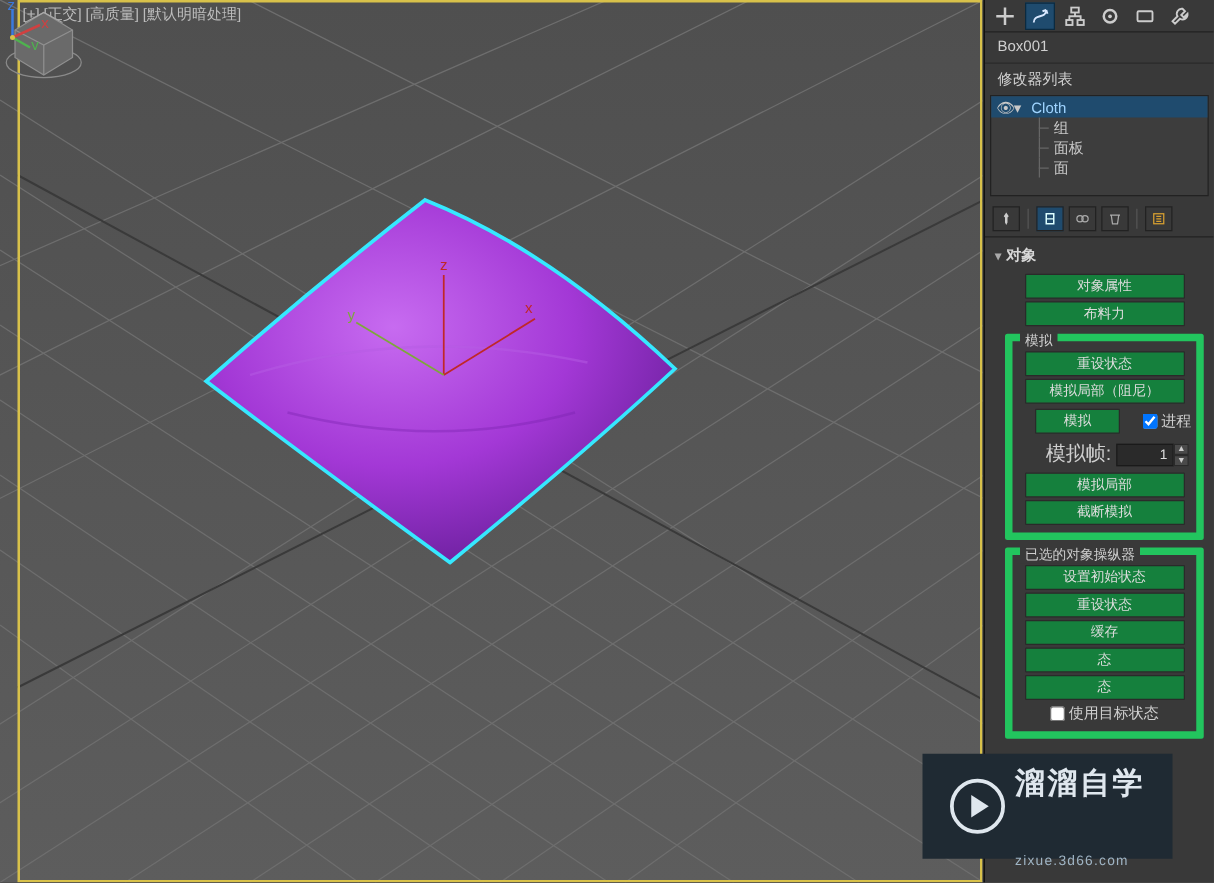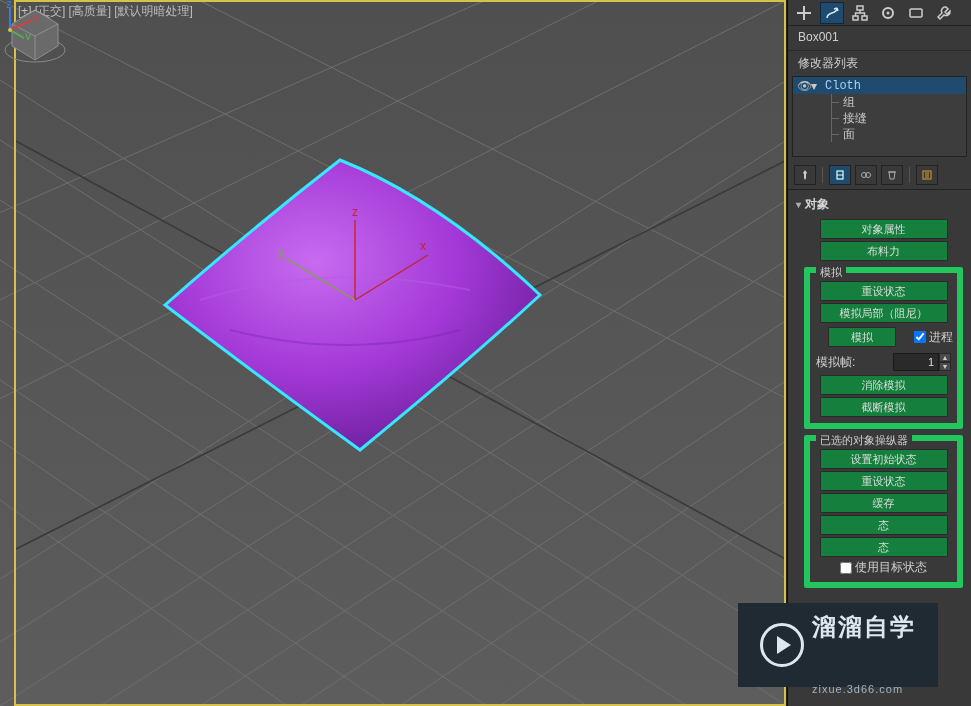--- a/index.html
+++ b/index.html
@@ -22,21 +22,21 @@
 .tool-btn svg { width:16px; height:16px; }
 
 .obj-name { padding:4px 10px 6px; color:#d0d0d0; border-bottom:1px solid #2a2a2a; }
 .section-hdr { padding:4px 10px 2px; color:#d0d0d0; }
 
 .mod-list { border:1px solid #222; margin:2px 4px 0 4px; background:#3d3d3d; }
 .mod-row { display:flex; align-items:center; height:17px; padding:0 4px; font-size:12px; }
 .mod-row.selected { background:#1f4b6e; color:#9fd4ff; }
 .mod-row .eye { width:14px; color:#c8c8c8; }
 .mod-row .tri { width:12px; color:#c8c8c8; }
-.mod-row .lbl { flex:1; padding-left:2px; font-family:Liberation Mono, monospace; }
+.mod-row .lbl { flex:1; padding-left:2px; font-family:Liberation Sans, sans-serif; }
 .mod-sub { padding-left:50px; font-family:"SimSun"; height:16px; line-height:16px; position:relative; }
 .mod-sub::before { content:""; position:absolute; left:38px; top:0; width:1px; height:100%; background:#666; }
 .mod-sub::after { content:""; position:absolute; left:38px; top:8px; width:8px; height:1px; background:#666; }
 .mod-box { padding:2px 4px 2px 20px; font-family:"Courier New",monospace; }
 
 .mod-toolbar { display:flex; align-items:center; gap:4px; padding:4px 6px; border-bottom:1px solid #222; margin-top:4px; }
 .mini-btn { width:22px; height:20px; display:flex; align-items:center; justify-content:center; border:1px solid #222; background:#393939; }
 .mini-btn.active { background:#1f4b6e; }
 .divider { width:1px; height:16px; background:#555; margin:0 2px; }
 
@@ -48,21 +48,21 @@
 .group { border:6px solid #22c55e; border-radius:2px; margin:6px 2px 0 2px; padding:6px 4px 4px; position:relative; }
 .group-title { position:absolute; top:-8px; left:6px; background:#393939; padding:0 4px; font-size:11px; color:#cfcfcf; }
 
 .ui-btn { display:block; width:128px; height:20px; margin:2px auto; background:#15803d; border:1px solid #2a2a2a; color:#dcdcdc; text-align:center; line-height:18px; font-size:11px; border-radius:1px; }
 .row { display:flex; align-items:center; justify-content:center; gap:4px; margin:2px 0; }
 .ui-btn.half { width:68px; display:inline-block; }
 .chk { display:inline-flex; align-items:center; gap:3px; font-size:11px; color:#cfcfcf; }
 .chk input { width:12px; height:12px; }
 
 .spin-row { display:flex; align-items:center; gap:4px; margin:4px 2px; justify-content:center; }
-.spin-label { flex:1; text-align:left; color:#cfcfcf; font-size:12px; }
+.spin-label { flex:1; text-align:right; color:#cfcfcf; font-size:16px; }
 .spin-box { display:flex; align-items:stretch; }
 .spin-input { width:46px; background:#2a2a2a; border:1px solid #1a1a1a; color:#dcdcdc; padding:1px 4px; text-align:right; font-size:11px; }
 .spin-arrows { display:flex; flex-direction:column; }
 .spin-arrows div { width:12px; height:9px; background:#4a4a4a; border:1px solid #2a2a2a; font-size:7px; line-height:7px; text-align:center; color:#ccc; }
 
 
 .watermark { position:absolute; left:738px; top:603px; width:200px; height:84px; background:#1f2a33; display:flex; align-items:center; justify-content:center; gap:8px; z-index:50; }
 .watermark .play { width:44px; height:44px; border:3px solid #dfe7ee; border-radius:50%; display:flex; align-items:center; justify-content:center; }
 .watermark .play::after { content:""; border-left:14px solid #dfe7ee; border-top:9px solid transparent; border-bottom:9px solid transparent; margin-left:4px; }
 .watermark .txt { color:#dfe7ee; line-height:1.3; }
@@ -210,21 +210,21 @@
 
   <div class="section-hdr">修改器列表</div>
 
   <div class="mod-list">
     <div class="mod-row selected">
       <span class="eye">👁</span>
       <span class="tri">▾</span>
       <span class="lbl">Cloth</span>
     </div>
     <div class="mod-sub">组</div>
-    <div class="mod-sub">接缝</div>
+    <div class="mod-sub">面板</div>
     <div class="mod-sub">面</div>
     <div style="height:14px"></div>
   </div>
 
   <div class="mod-toolbar">
     <div class="mini-btn">
         <svg width="12" height="12" viewBox="0 0 12 12">
           <path d="M6 1l2 3-1 1v4l-1 2-1-2V5L4 4z" fill="#ccc"></path>
         </svg>
       </div>
@@ -278,21 +278,21 @@
         <div class="spin-row">
           <span class="spin-label">模拟帧:</span>
           <div class="spin-box">
             <input class="spin-input" value="1" style="">
             <div class="spin-arrows">
               <div>▲</div>
               <div>▼</div>
             </div>
           </div>
         </div>
-        <div class="ui-btn">消除模拟</div>
+        <div class="ui-btn">模拟局部</div>
         <div class="ui-btn">截断模拟</div>
       </div>
 
       <div class="group">
         <div class="group-title">已选的对象操纵器</div>
         <div class="ui-btn">设置初始状态</div>
         <div class="ui-btn">重设状态</div>
         <div class="ui-btn">缓存</div>
         <div class="ui-btn">态</div>
         <div class="ui-btn">态</div>

